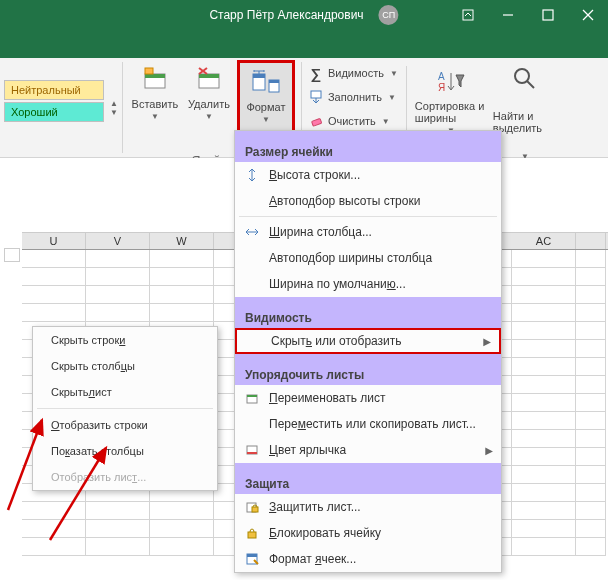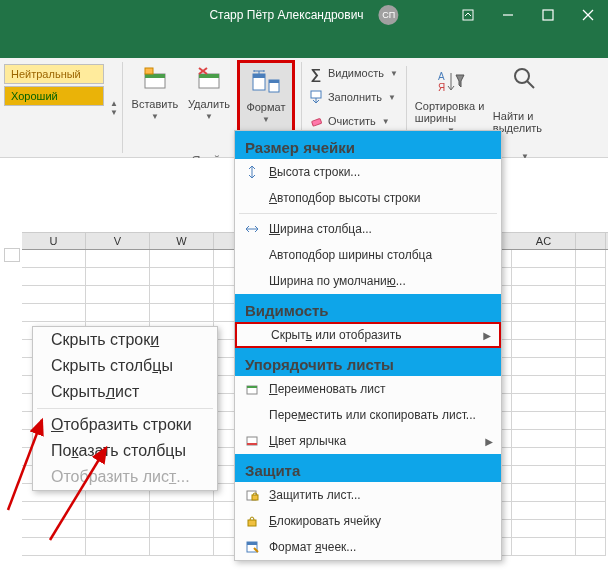--- a/index.html
+++ b/index.html
@@ -8,24 +8,24 @@
   
   .titlebar { height: 30px; background: #217346; display: flex; align-items: center; color: #fff; font-size: 12px; position: relative; }
   .title-text { position: absolute; left: 50%; transform: translateX(-50%); display: flex; align-items: center; gap: 15px; }
   .avatar { width: 20px; height: 20px; border-radius: 50%; background: #a0a0a0; display: flex; align-items: center; justify-content: center; font-size: 9px; color: #fff; }
   .win-controls { position: absolute; right: 0; display: flex; }
   .win-btn { width: 40px; height: 30px; display: flex; align-items: center; justify-content: center; color: #fff; font-size: 11px; }
   .win-btn svg { stroke: #fff; fill: none; }
 
   
   .ribbon { height: 100px; background: #f3f3f3; border-bottom: 1px solid #d4d4d4; position: relative; display: flex; }
-  .styles-group { display: flex; flex-direction: column; gap: 2px; padding: 6px 4px 2px 4px; }
+  .styles-group { display: flex; flex-direction: column; gap: 2px; padding: 6px 4px 2px 4px; margin-top: 16px; }
   .style-chip { width: 100px; height: 20px; border: 1px solid #bfbfbf; font-size: 11px; display: flex; align-items: center; padding-left: 6px; }
   .style-neutral { background: #ffeb9c; color: #9c6500; }
-  .style-good { background: #eab308; color: #006100; }
+  .style-good { background: #5eead4; color: #006100; }
   .group-sep { width: 1px; background: #d4d4d4; margin: 4px 2px; }
   .cells-group { display: flex; flex-direction: column; align-items: center; padding: 2px 4px; }
   .cells-buttons { display: flex; gap: 2px; }
   .big-btn { display: flex; flex-direction: column; align-items: center; justify-content: flex-start; width: 52px; height: 76px; padding-top: 4px; font-size: 11px; color: #444; gap: 2px; }
   .big-btn .bicon { width: 32px; height: 32px; display: flex; align-items: center; justify-content: center; }
   .big-btn .blabel { text-align: left; line-height: 1.1; }
   .big-btn .caret { font-size: 8px; color: #666; }
   .group-label { font-size: 12px; color: #666; text-align: right; margin-top: 12px; }
   .format-hilite { border: 3px solid #d40000; }
   .format-btn { background: #e0e0e0; }
@@ -40,31 +40,31 @@
   .sheet { position: relative; background: #fff; }
   .corner-box { position: absolute; left: 4px; top: 16px; width: 16px; height: 14px; border: 1px solid #ccc; }
   .col-headers { display: flex; margin-left: 22px; background: #e6e6e6; border-top: 1px solid #ccc; border-bottom: 1px solid #999; height: 18px; margin-top: 14px; }
   .col-h { width: 64px; text-align: center; font-size: 11px; color: #333; border-right: 1px solid #ccc; line-height: 17px; }
   .rows { margin-left: 22px; }
   .row-cells { display: flex; height: 18px; }
   .cell { width: 64px; border-right: 1px solid #d4d4d4; border-bottom: 1px solid #d4d4d4; }
 
   
   .fmt-menu { position: absolute; left: 234px; top: 130px; width: 268px; background: #fcfcfc; border: 1px solid #c6c6c6; box-shadow: 2px 2px 6px rgba(0,0,0,0.25); font-size: 12px; color: #333; z-index: 20; }
-  .fmt-menu .sect { padding: 8px 10px 3px 10px; font-weight: bold; font-size: 15px; color: #444; background: #0ea5e9; }
+  .fmt-menu .sect { padding: 14px 10px 3px 10px; font-weight: bold; font-size: 12px; color: #444; background: #c4b5fd; }
   .fmt-menu .item { display: flex; align-items: center; height: 26px; padding: 0 8px; gap: 8px; }
   .fmt-menu .item .ic { width: 18px; height: 18px; display: flex; align-items: center; justify-content: center; flex-shrink: 0; }
   .fmt-menu .item .txt { flex: 1; }
   .fmt-menu .item .arr { font-size: 10px; color: #666; }
   .fmt-menu .sep { height: 1px; background: #e0e0e0; margin: 2px 4px; }
   .fmt-menu .item.hl { border: 2px solid #d40000; }
   .ul { text-decoration: underline; }
 
   
-  .submenu { position: absolute; left: 32px; top: 326px; width: 186px; background: #fcfcfc; border: 1px solid #c6c6c6; box-shadow: 2px 2px 6px rgba(0,0,0,0.25); font-size: 16px; color: #333; z-index: 15; }
+  .submenu { position: absolute; left: 32px; top: 326px; width: 186px; background: #fcfcfc; border: 1px solid #c6c6c6; box-shadow: 2px 2px 6px rgba(0,0,0,0.25); font-size: 11px; color: #333; z-index: 15; }
   .submenu .item { height: 26px; display: flex; align-items: center; padding: 0 18px; }
   .submenu .item.disabled { color: #aaa; }
   .submenu .sep { height: 1px; background: #e0e0e0; margin: 3px 4px; }
 
   
   .arrow { position: absolute; z-index: 30; pointer-events: none; }
 
   .chat-icon { position: absolute; right: 8px; top: 36px; color: #fff; }
 </style>
 </head>

